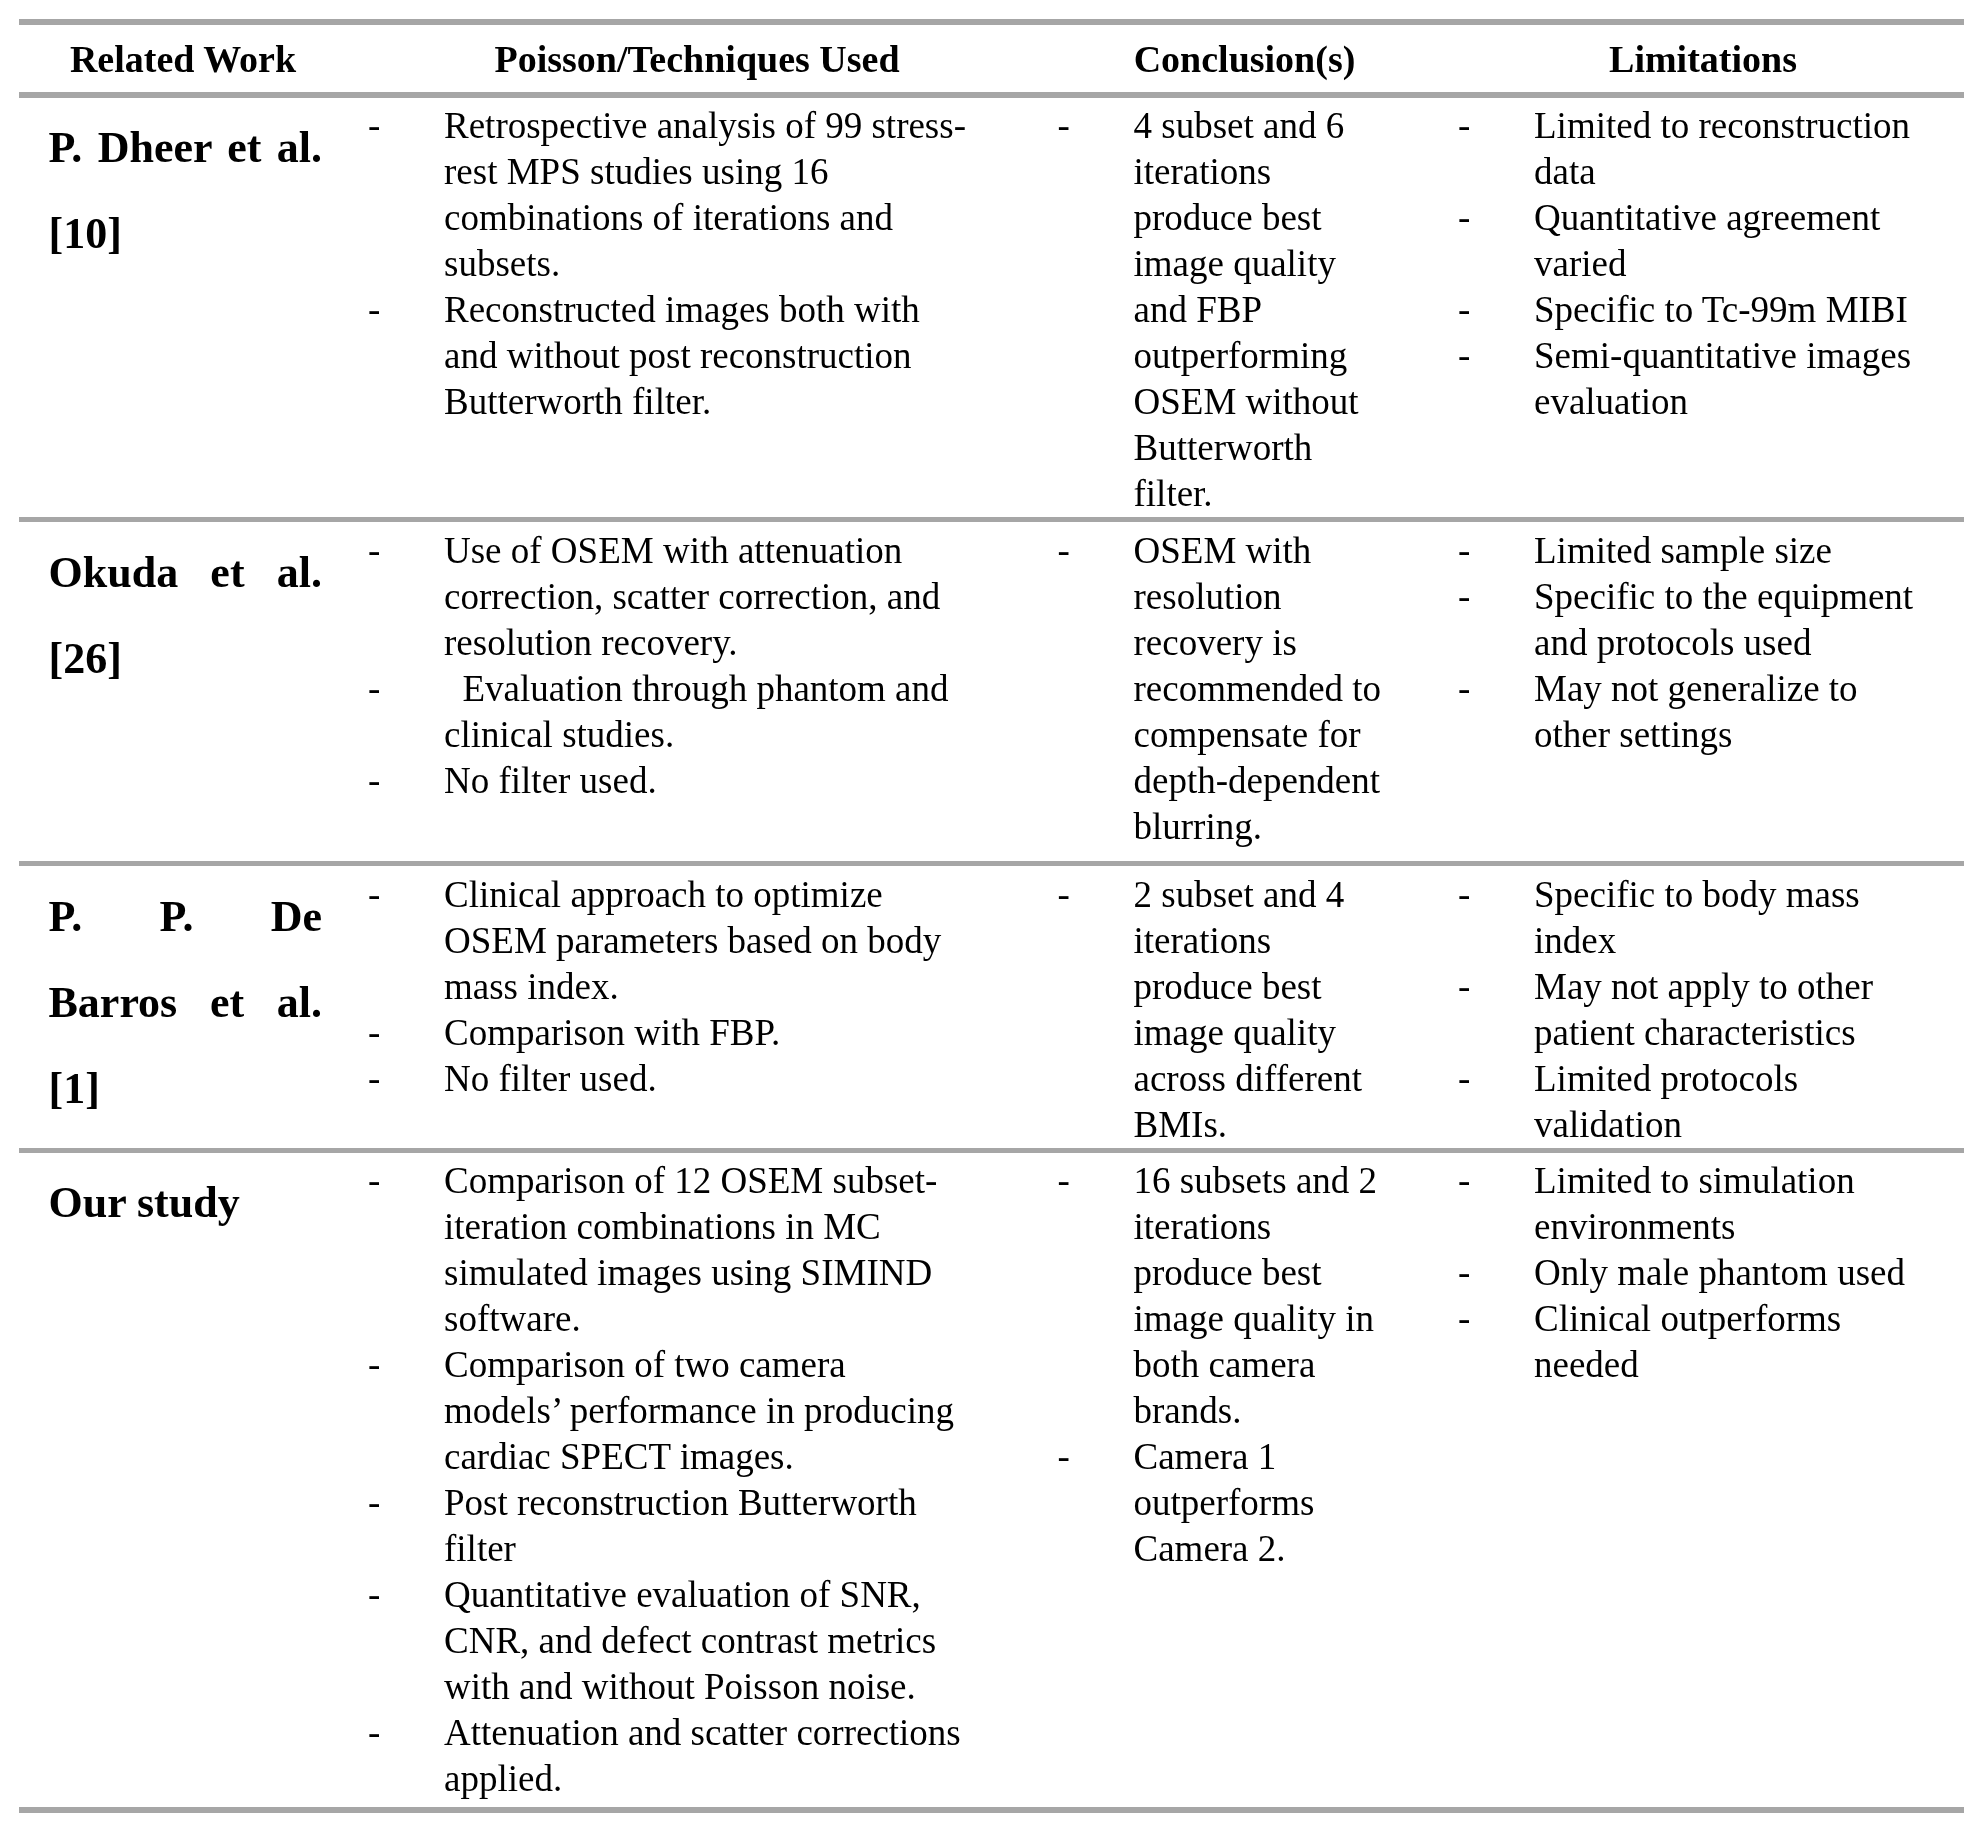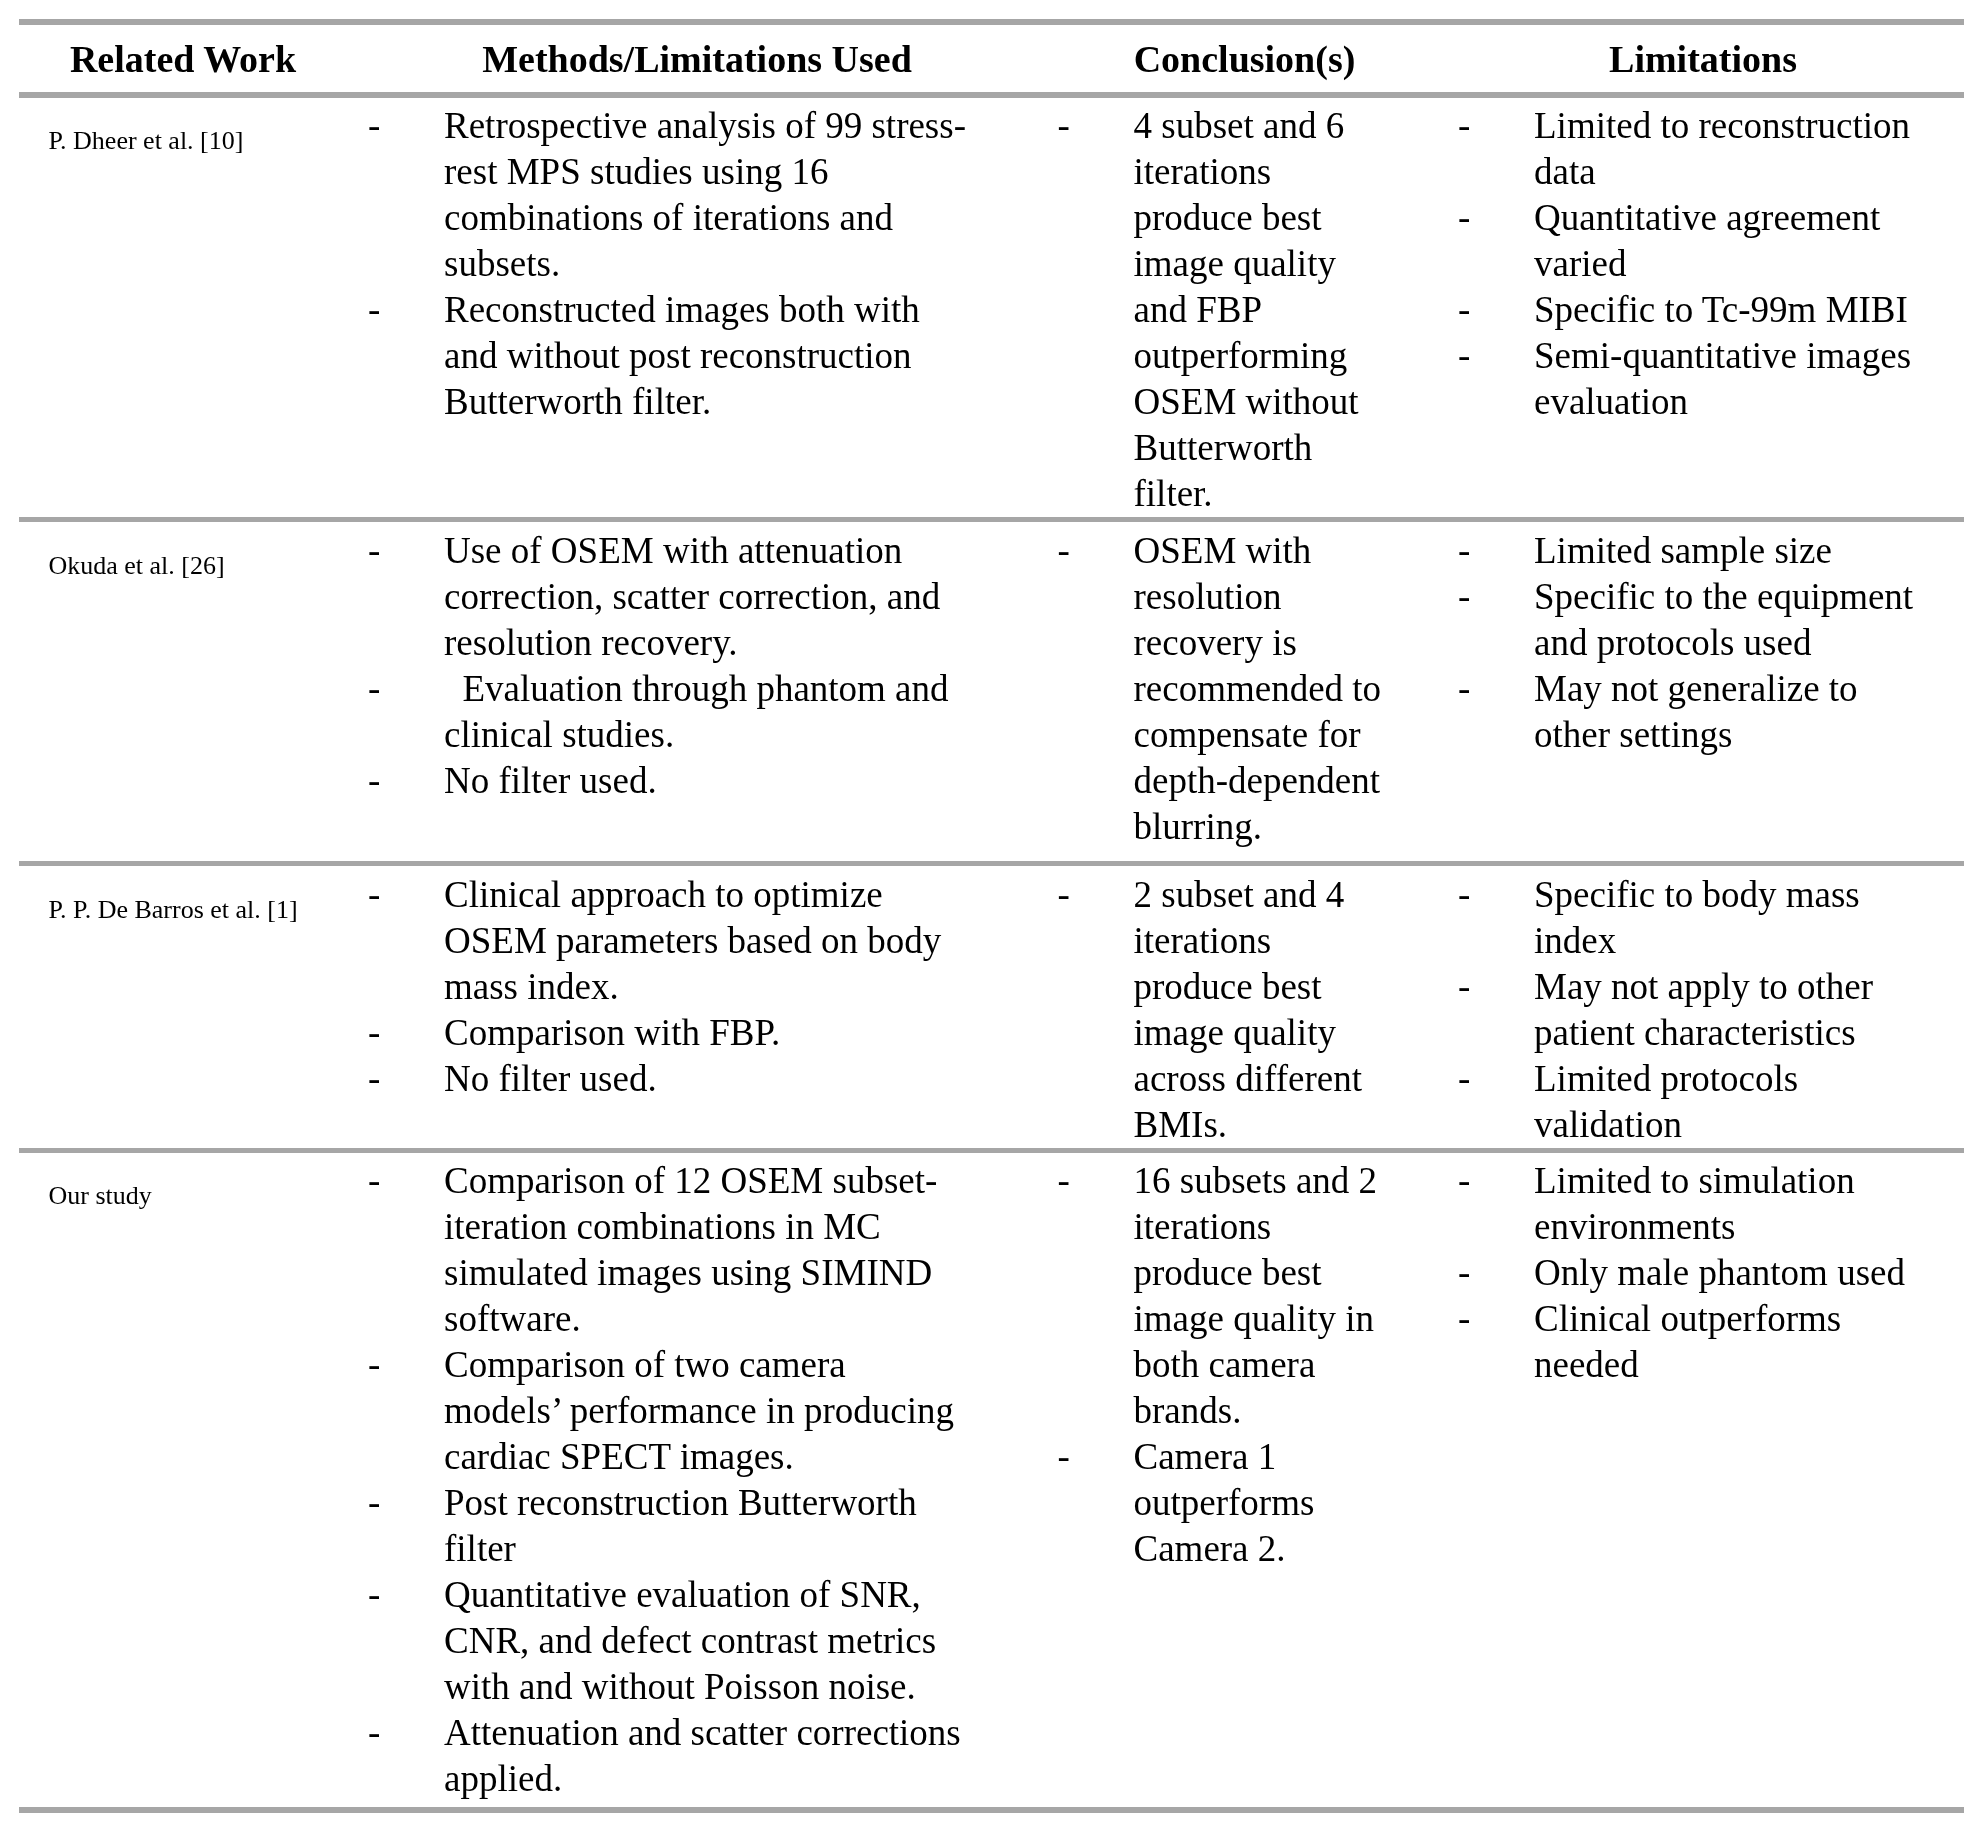--- a/index.html
+++ b/index.html
@@ -51,23 +51,23 @@
   tbody tr:nth-child(3){ height:280px; }
   tbody tr:nth-child(4){ height:660px; }
 
   td{
     vertical-align:top;
     font-size:37px;
     line-height:46px;
     padding:5.3px 5.3px 0 0;
   }
   td.c1{
-    font-size:26px;
-    font-weight:normal;
-    line-height:71px;
+    font-size:44px;
+    font-weight:bold;
+    line-height:86px;
     padding:7.4px 25px 0 29.5px;
   }
   td.c1 .rw-label{
     max-width:274px;
     text-align:justify;
   }
   td.c2{ padding-left:21px; padding-right:13px; }
   td.c3{ padding-left:10.5px; }
   td.c4{ padding-left:16px; }
 
@@ -85,21 +85,21 @@
   <table class="rw-table">
     <colgroup>
       <col class="c1">
         <col class="c2">
         <col class="c3">
         <col class="c4">
     </colgroup>
     <thead>
       <tr>
         <th>Related Work</th>
-        <th>Methods/Limitations Used</th>
+        <th>Poisson/Techniques Used</th>
         <th>Conclusion(s)</th>
         <th>Limitations</th>
       </tr>
     </thead>
     <tbody id="table-body">
         <tr class="body-row">
     <td class="c1">
       <div class="rw-label">P. Dheer et al. [10]</div>
     </td>
     <td class="c2">

